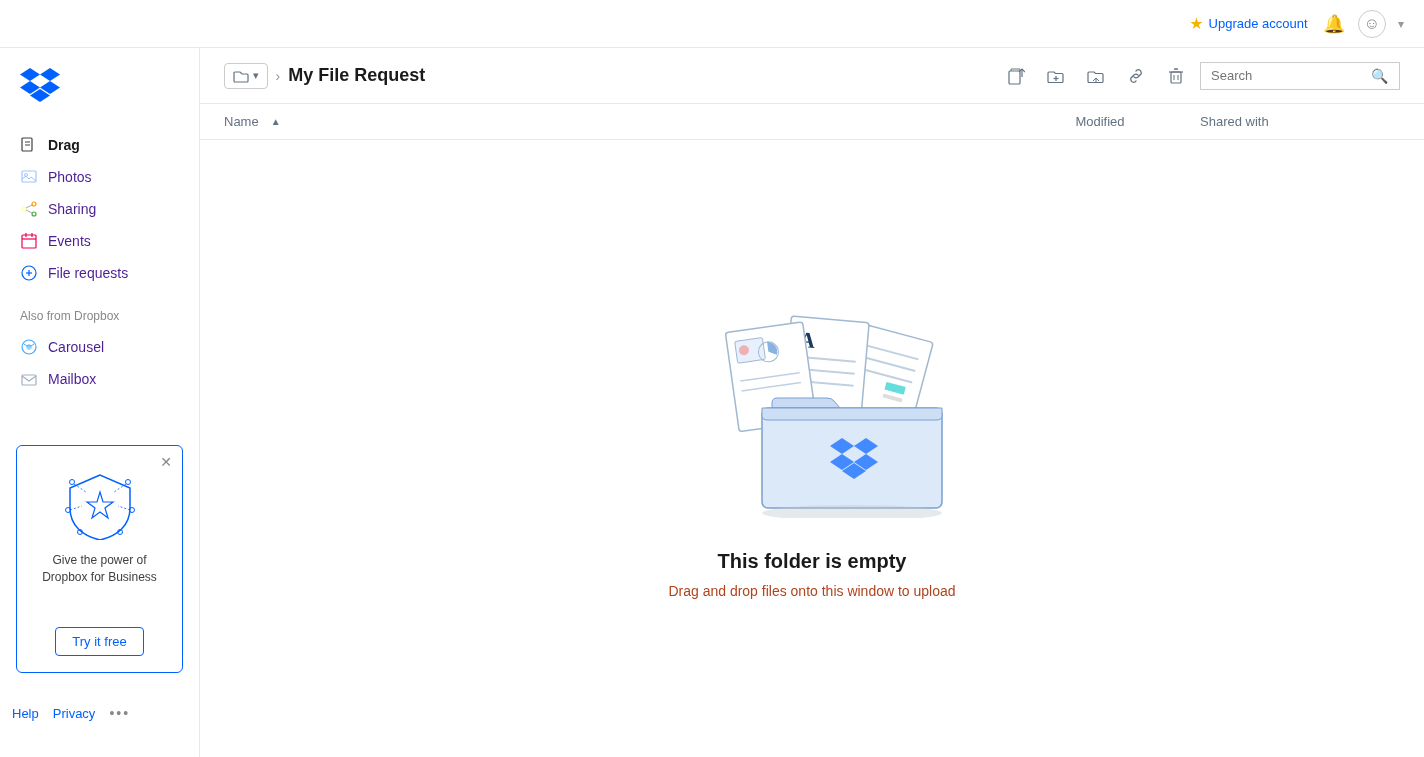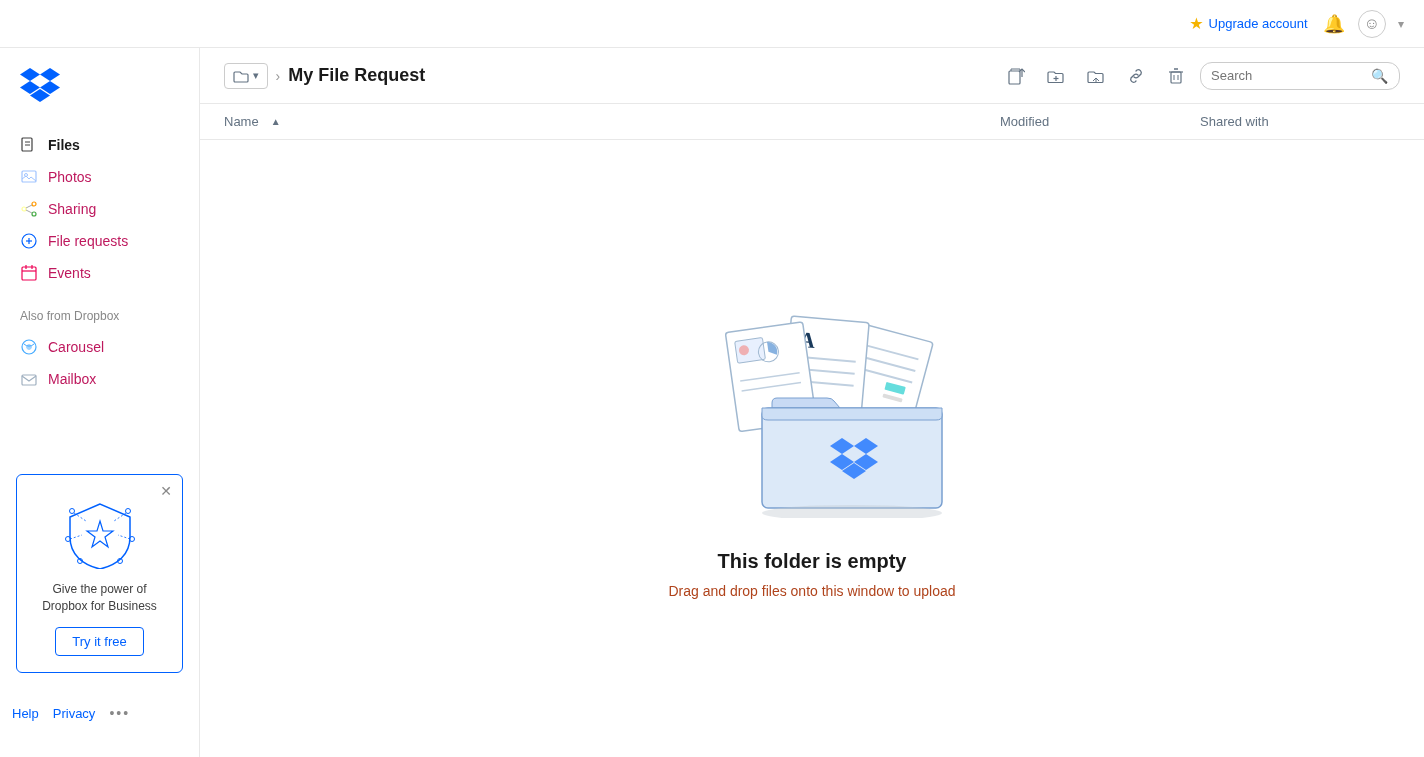--- a/index.html
+++ b/index.html
@@ -15,53 +15,53 @@
     .topbar-icon { color: #637282; font-size: 18px; cursor: pointer; }
     .topbar-avatar { width: 28px; height: 28px; border-radius: 50%; border: 1px solid #ccc; display: flex; align-items: center; justify-content: center; font-size: 16px; color: #888; cursor: pointer; }
     .topbar-caret { color: #999; font-size: 12px; cursor: pointer; }
 
     
     .main-layout { display: flex; flex: 1; overflow: hidden; }
 
     
     .sidebar { width: 200px; min-width: 200px; padding: 20px 0; border-right: 1px solid #e8e8e8; display: flex; flex-direction: column; overflow-y: auto; }
     .sidebar-logo { padding: 0 20px 24px 20px; }
-    .nav-item { display: flex; align-items: center; gap: 10px; padding: 7px 20px; cursor: pointer; color: #be185d; font-size: 14px; text-decoration: none; border-radius: 0; }
+    .nav-item { display: flex; align-items: center; gap: 10px; padding: 7px 20px; cursor: pointer; color: #4c1d95; font-size: 14px; text-decoration: none; border-radius: 0; }
     .nav-item.active { color: #1a1a1a; font-weight: 600; }
     .nav-icon { width: 18px; height: 18px; flex-shrink: 0; }
     .sidebar-section-label { padding: 20px 20px 8px 20px; font-size: 12px; color: #888; font-weight: 500; }
     .sidebar-footer { margin-top: auto; padding: 16px; }
     .promo-card { border: 1px solid #0061ff; border-radius: 6px; padding: 16px; text-align: center; position: relative; }
     .promo-close { position: absolute; top: 8px; right: 10px; cursor: pointer; color: #888; font-size: 14px; }
     .promo-illustration { margin: 8px auto 12px; width: 80px; height: 70px; }
     .promo-text { font-size: 12px; color: #404040; line-height: 1.4; margin-bottom: 12px; }
-    .promo-btn { display: inline-block; border: 1px solid #0061ff; color: #0061ff; background: #fff; border-radius: 4px; padding: 6px 16px; font-size: 13px; cursor: pointer; }
+    .promo-btn { display: inline-block; border: 1px solid #0061ff; color: #0061ff; background: #fff; border-radius: 4px; padding: 6px 16px; font-size: 13px; cursor: pointer; margin-top: 29px; }
     .footer-links { padding: 16px 12px; display: flex; gap: 14px; align-items: center; }
     .footer-link { color: #0061ff; font-size: 13px; cursor: pointer; text-decoration: none; }
     .footer-dots { color: #888; letter-spacing: 2px; cursor: pointer; }
 
     
     .content { flex: 1; display: flex; flex-direction: column; overflow: hidden; }
 
     
     .content-header { display: flex; align-items: center; padding: 12px 24px; border-bottom: 1px solid #e8e8e8; gap: 12px; height: 56px; }
     .folder-nav { display: flex; align-items: center; gap: 8px; flex: 1; }
     .folder-dropdown-btn { display: flex; align-items: center; gap: 4px; border: 1px solid #ccc; border-radius: 4px; padding: 4px 8px; cursor: pointer; color: #637282; font-size: 13px; }
     .breadcrumb-sep { color: #999; }
     .breadcrumb-title { font-size: 18px; font-weight: 700; color: #1a1a1a; }
     .toolbar-icons { display: flex; align-items: center; gap: 8px; }
     .toolbar-btn { width: 32px; height: 32px; display: flex; align-items: center; justify-content: center; cursor: pointer; color: #637282; font-size: 17px; border-radius: 4px; }
-    .search-box { display: flex; align-items: center; border: 1px solid #ccc; border-radius: 12px; padding: 5px 10px; gap: 6px; width: 200px; }
+    .search-box { display: flex; align-items: center; border: 1px solid #ccc; border-radius: 0; padding: 5px 10px; gap: 6px; width: 200px; }
     .search-input { border: none; outline: none; font-size: 13px; color: #404040; width: 100%; background: transparent; }
     .search-icon-btn { color: #637282; cursor: pointer; font-size: 14px; }
 
     
     .table-header { display: flex; align-items: center; padding: 10px 24px; border-bottom: 1px solid #e8e8e8; }
     .col-name { flex: 1; display: flex; align-items: center; gap: 12px; color: #637282; font-size: 13px; cursor: pointer; }
-    .col-modified { width: 200px; color: #637282; font-size: 13px; }
+    .col-modified { width: 200px; color: #637282; font-size: 13px; text-align: center; }
     .col-shared { width: 200px; color: #637282; font-size: 13px; }
     .sort-arrow { font-size: 10px; }
 
     
     .empty-state { flex: 1; display: flex; flex-direction: column; align-items: center; justify-content: center; padding: 40px; }
     .empty-illustration { width: 280px; height: 220px; margin-bottom: 32px; }
     .empty-title { font-size: 20px; font-weight: 600; color: #1a1a1a; margin-bottom: 10px; }
     .empty-subtitle { font-size: 14px; color: #b0441c; }
 
     
@@ -96,21 +96,21 @@
           <path d="M10 27.5L20 21L30 27.5L20 34L10 27.5Z" fill="#0061FF"></path>
         </svg>
       </div>
 
       <a class="nav-item active">
         <svg class="nav-icon" viewBox="0 0 18 18" fill="none">
           <rect x="2" y="2" width="10" height="13" rx="1" stroke="#404040" stroke-width="1.2" fill="white"></rect>
           <line x1="5" y1="6" x2="10" y2="6" stroke="#404040" stroke-width="1"></line>
           <line x1="5" y1="9" x2="10" y2="9" stroke="#404040" stroke-width="1"></line>
         </svg>
-        <span>Files</span>
+        <span>Drag</span>
       </a>
       <a class="nav-item">
         <svg class="nav-icon" viewBox="0 0 18 18" fill="none">
           <rect x="2" y="3" width="14" height="11" rx="1" stroke="#a0c4ff" stroke-width="1.2" fill="white"></rect>
           <circle cx="6" cy="7" r="1.5" stroke="#a0c4ff" stroke-width="1"></circle>
           <path d="M2 11l4-3 3 3 2-2 5 4" stroke="#a0c4ff" stroke-width="1"></path>
         </svg>
         <span>Photos</span>
       </a>
       <a class="nav-item">
@@ -118,34 +118,34 @@
           <circle cx="4" cy="9" r="2" stroke="#ff9" stroke-width="1.2" fill="none"></circle>
           <circle cx="14" cy="4" r="2" stroke="#f90" stroke-width="1.2" fill="none"></circle>
           <circle cx="14" cy="14" r="2" stroke="#4a4" stroke-width="1.2" fill="none"></circle>
           <line x1="6" y1="8" x2="12" y2="5" stroke="#aaa" stroke-width="1"></line>
           <line x1="6" y1="10" x2="12" y2="13" stroke="#aaa" stroke-width="1"></line>
         </svg>
         <span>Sharing</span>
       </a>
       <a class="nav-item">
         <svg class="nav-icon" viewBox="0 0 18 18" fill="none">
-          <circle cx="9" cy="9" r="7" stroke="#0061ff" stroke-width="1.2" fill="white"></circle>
-          <line x1="9" y1="6" x2="9" y2="12" stroke="#0061ff" stroke-width="1.2"></line>
-          <line x1="6" y1="9" x2="12" y2="9" stroke="#0061ff" stroke-width="1.2"></line>
-        </svg>
-        <span>File requests</span>
-      </a>
-      <a class="nav-item">
-        <svg class="nav-icon" viewBox="0 0 18 18" fill="none">
           <rect x="2" y="3" width="14" height="13" rx="1" stroke="#e05" stroke-width="1.2" fill="white"></rect>
           <line x1="2" y1="7" x2="16" y2="7" stroke="#e05" stroke-width="1.2"></line>
           <line x1="6" y1="1" x2="6" y2="5" stroke="#e05" stroke-width="1.2"></line>
           <line x1="12" y1="1" x2="12" y2="5" stroke="#e05" stroke-width="1.2"></line>
         </svg>
         <span>Events</span>
+      </a>
+      <a class="nav-item">
+        <svg class="nav-icon" viewBox="0 0 18 18" fill="none">
+          <circle cx="9" cy="9" r="7" stroke="#0061ff" stroke-width="1.2" fill="white"></circle>
+          <line x1="9" y1="6" x2="9" y2="12" stroke="#0061ff" stroke-width="1.2"></line>
+          <line x1="6" y1="9" x2="12" y2="9" stroke="#0061ff" stroke-width="1.2"></line>
+        </svg>
+        <span>File requests</span>
       </a>
 
       <div class="sidebar-section-label">Also from Dropbox</div>
 
       <a class="nav-item">
         <svg class="nav-icon" viewBox="0 0 18 18" fill="none">
           <circle cx="9" cy="9" r="7" stroke="#4af" stroke-width="1.2" fill="white"></circle>
           <path d="M6 9c0-1.5 2-3 3-3s3 1.5 3 3-2 3-3 3-3-1.5-3-3z" fill="#4af" opacity="0.5"></path>
           <path d="M4 6a7 7 0 0010 0" stroke="#4af" stroke-width="1" fill="none"></path>
         </svg>

